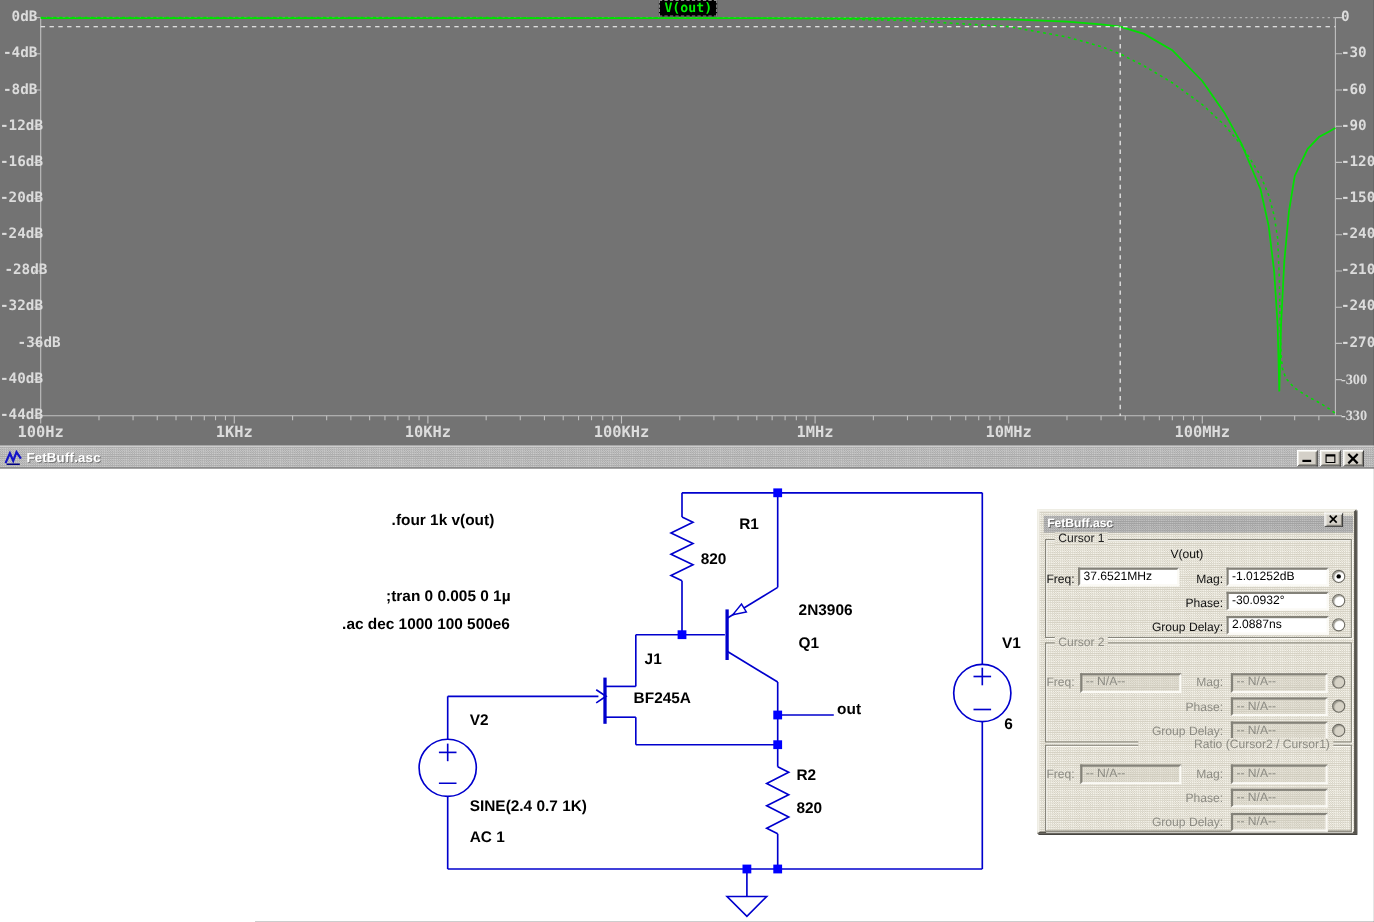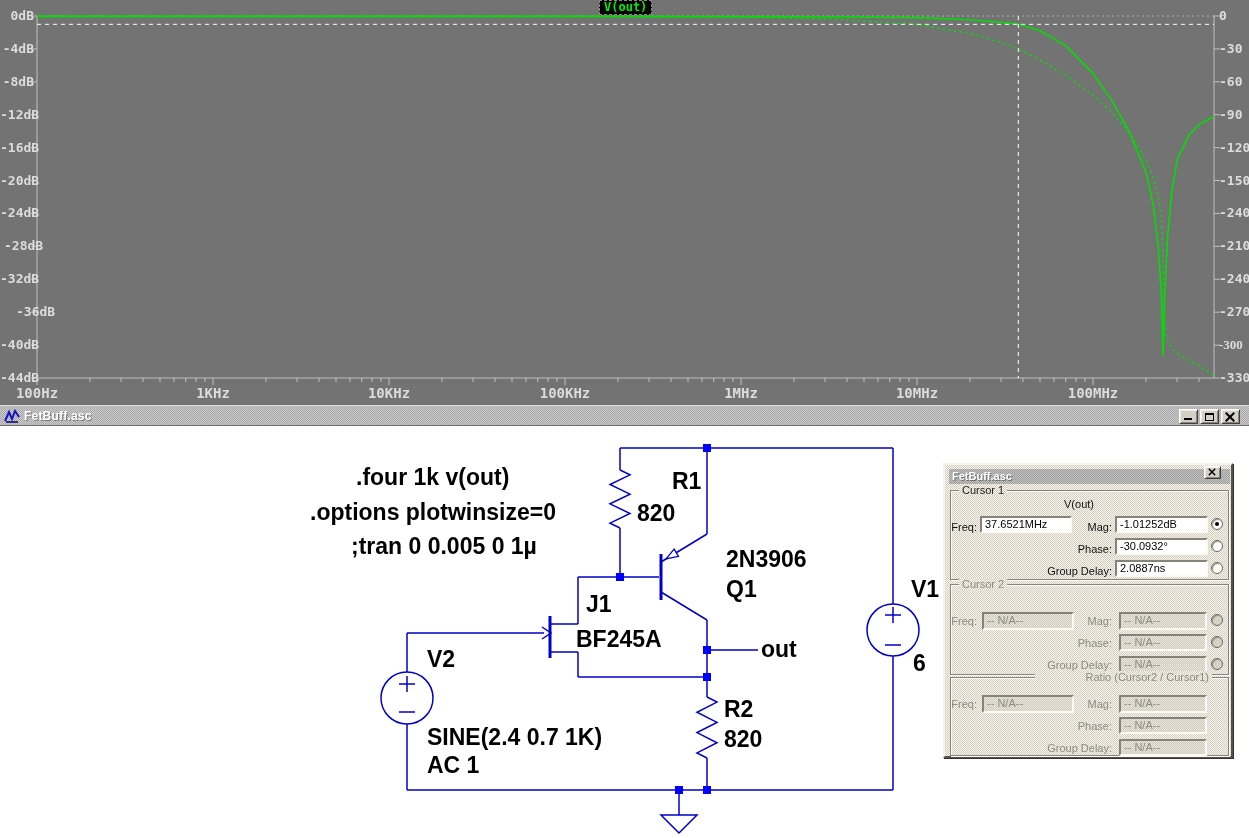--- a/index.html
+++ b/index.html
@@ -38,21 +38,21 @@
                border:1px solid #000; border-top-width:2px; }
   .glyph-close { position:absolute; left:3px; top:2px; width:10px; height:10px; }
   .glyph-close:before, .glyph-close:after { content:""; position:absolute; left:4px; top:-1px;
                width:2px; height:12px; background:#000; }
   .glyph-close:before { transform:rotate(45deg); }
   .glyph-close:after  { transform:rotate(-45deg); }
 
   
   .schematic { position:absolute; left:0; top:426px; width:1249px; height:412px; background:#ffffff; }
   .schematic svg { position:absolute; left:0; top:0; }
-  .s-label { position:absolute; color:#000; font-weight:bold; font-size:23px; white-space:nowrap; }
+  .s-label { position:absolute; color:#000; font-weight:bold; font-size:14px; white-space:nowrap; }
 
   
   .dither-face { background-color:#d6d2c6;
                  background-image:repeating-conic-gradient(#f6f4ec 0% 25%, #d3cfc1 0% 50%);
                  background-size:2px 2px; }
   .dlg { position:absolute; left:943px; top:37px; width:290px; height:295px;
          border:2px solid; border-color:#f4f2ea #55534c #55534c #f4f2ea;
          box-shadow:1px 1px 0 #33322e; font-size:11px; }
   .dlg-title { position:absolute; left:4px; top:4px; width:281px; height:15px;
                background-color:#9f9f9f;
@@ -193,21 +193,21 @@
       <div class="axis-label ytick-right" style="left: 1219px; top: 206.455px;">-240</div>
       <div class="axis-label ytick-left" style="left: 4px; top: 239.364px;">-28dB</div>
       <div class="axis-label ytick-right" style="left: 1219px; top: 239.364px; text-align: right;">-210</div>
       <div class="axis-label ytick-left" style="left: 0px; top: 272.273px;">-32dB</div>
       <div class="axis-label ytick-right" style="left: 1219px; top: 272.273px;">-240</div>
       <div class="axis-label ytick-left" style="left: 16px; top: 305.182px;">-36dB</div>
       <div class="axis-label ytick-right" style="left: 1219px; top: 305.182px;">-270</div>
       <div class="axis-label ytick-left" style="left: 0px; top: 338.091px;">-40dB</div>
       <div class="axis-label ytick-right" style="left: 1219px; top: 338.091px; font-family: Liberation Serif, serif;">-300</div>
       <div class="axis-label ytick-left" style="left: 0px; top: 371px;">-44dB</div>
-      <div class="axis-label ytick-right" style="left: 1219px; top: 371px;">-330</div>
+      <div class="axis-label ytick-right" style="left: 1219px; top: 371px; font-family: Liberation Serif, serif;">-330</div>
       <div class="axis-label xtick-label" style="left: -3px; top: 386px; width: 80px;">100Hz</div>
       <div class="axis-label xtick-label" style="left: 173px; top: 386px; width: 80px;">1KHz</div>
       <div class="axis-label xtick-label" style="left: 349px; top: 386px; width: 80px;">10KHz</div>
       <div class="axis-label xtick-label" style="left: 525px; top: 386px; width: 80px;">100KHz</div>
       <div class="axis-label xtick-label" style="left: 701px; top: 386px; width: 80px;">1MHz</div>
       <div class="axis-label xtick-label" style="left: 877px; top: 386px; width: 80px;">10MHz</div>
       <div class="axis-label xtick-label" style="left: 1053px; top: 386px; width: 80px;">100MHz</div>
     </div>
   <div class="trace-title">V(out)</div>
 </div>
@@ -272,22 +272,22 @@
       <polygon points="661,389 697,389 679,407" fill="#ffffff" stroke="#0000cd" stroke-width="1.5"></polygon>
       <rect x="703" y="18" width="8" height="8" fill="#0000ff"></rect>
       <rect x="616" y="147" width="8" height="8" fill="#0000ff"></rect>
       <rect x="703" y="220" width="8" height="8" fill="#0000ff"></rect>
       <rect x="703" y="247" width="8" height="8" fill="#0000ff"></rect>
       <rect x="675" y="360" width="8" height="8" fill="#0000ff"></rect>
       <rect x="703" y="360" width="8" height="8" fill="#0000ff"></rect>
     </svg>
 
   <div class="s-label" style="left:356px; top:38px">.four 1k v(out)</div>
-  <div class="s-label" style="left:310px; top:73px">.options plotwinsize=0</div>
   <div class="s-label" style="left:351px; top:107px">;tran 0 0.005 0 1µ</div>
+  <div class="s-label" style="left:311px; top:133px">.ac dec 1000 100 500e6</div>
 
   <div class="s-label" style="left:672px; top:42px">R1</div>
   <div class="s-label" style="left:637px; top:74px">820</div>
   <div class="s-label" style="left:726px; top:120px">2N3906</div>
   <div class="s-label" style="left:726px; top:150px">Q1</div>
   <div class="s-label" style="left:586px; top:165px">J1</div>
   <div class="s-label" style="left:576px; top:200px">BF245A</div>
   <div class="s-label" style="left:761px; top:210px">out</div>
   <div class="s-label" style="left:427px; top:220px">V2</div>
   <div class="s-label" style="left:427px; top:298px">SINE(2.4 0.7 1K)</div>

